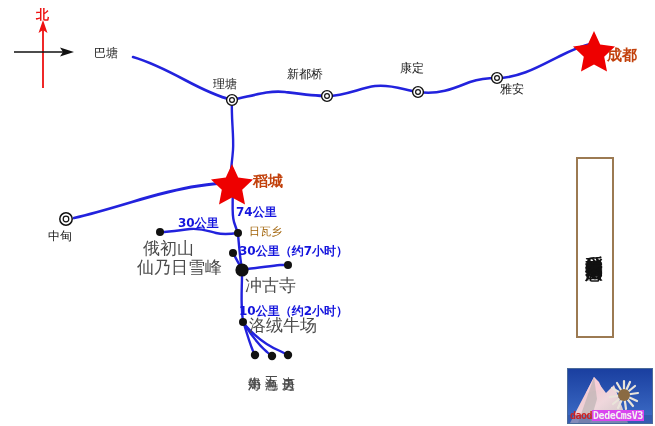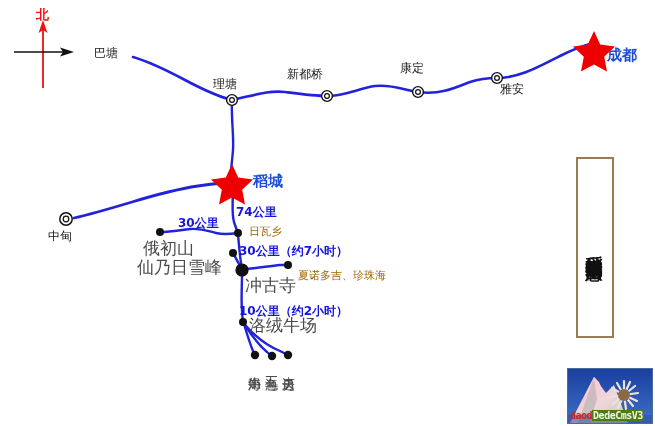--- a/index.html
+++ b/index.html
@@ -23,21 +23,21 @@
     height: 426px;
   }
   .lbl {
     position: absolute;
     white-space: nowrap;
     line-height: 1;
     font-family: "DejaVu Sans", "Liberation Sans", sans-serif;
   }
   
   .city-major {
-    color: #1d4ed8;
+    color: #c2410c;
     font-size: 15px;
     font-weight: bold;
   }
   .city-mid {
     color: #1a1a1a;
     font-size: 12px;
   }
   
   .site {
     color: #a16207;
@@ -112,21 +112,21 @@
     position: absolute;
     left: 2px;
     bottom: 2px;
     font-size: 10px;
     font-weight: bold;
     letter-spacing: -0.5px;
     font-family: "DejaVu Sans Mono", "Liberation Mono", monospace;
     white-space: nowrap;
   }
   .wm-red { color: #cc2222; }
-  .wm-white { color: #f2f2f2; background: #4d7c0f; padding: 0 1px; }
+  .wm-white { color: #f2f2f2; background: #d946ef; padding: 0 1px; }
 </style>
 </head>
 <body>
 
 <div id="map-root">
 
   <svg id="map-svg" viewBox="0 0 655 426">
 
     <g fill="none" stroke="#2222dd" stroke-linecap="round" stroke-linejoin="round">
 
@@ -230,21 +230,20 @@
   <div class="lbl city-major" style="left:253px; top:174px;">稻城</div>
 
   <div class="lbl site-dark" style="left:143px; top:240px;">俄初山</div>
 
   <div class="lbl site" style="left:249px; top:226px;">日瓦乡</div>
 
   <div class="lbl site-dark" style="left:137px; top:259px;">仙乃日雪峰</div>
 
   <div class="lbl site-dark" style="left:245px; top:277px;">冲古寺</div>
 
-  <div class="lbl site" style="left:298px; top:270px;">夏诺多吉、珍珠海</div>
 
   <div class="lbl site-dark" style="left:249px; top:317px;">洛绒牛场</div>
 
   <div class="lbl vert" style="left:248px; top:366px;">牛奶海</div>
 
   <div class="lbl vert" style="left:265px; top:366px;">五色海</div>
 
   <div class="lbl vert" style="left:282px; top:366px;">央迈勇</div>
 
   <div class="lbl dist" style="left:236px; top:206px;">74公里</div>

